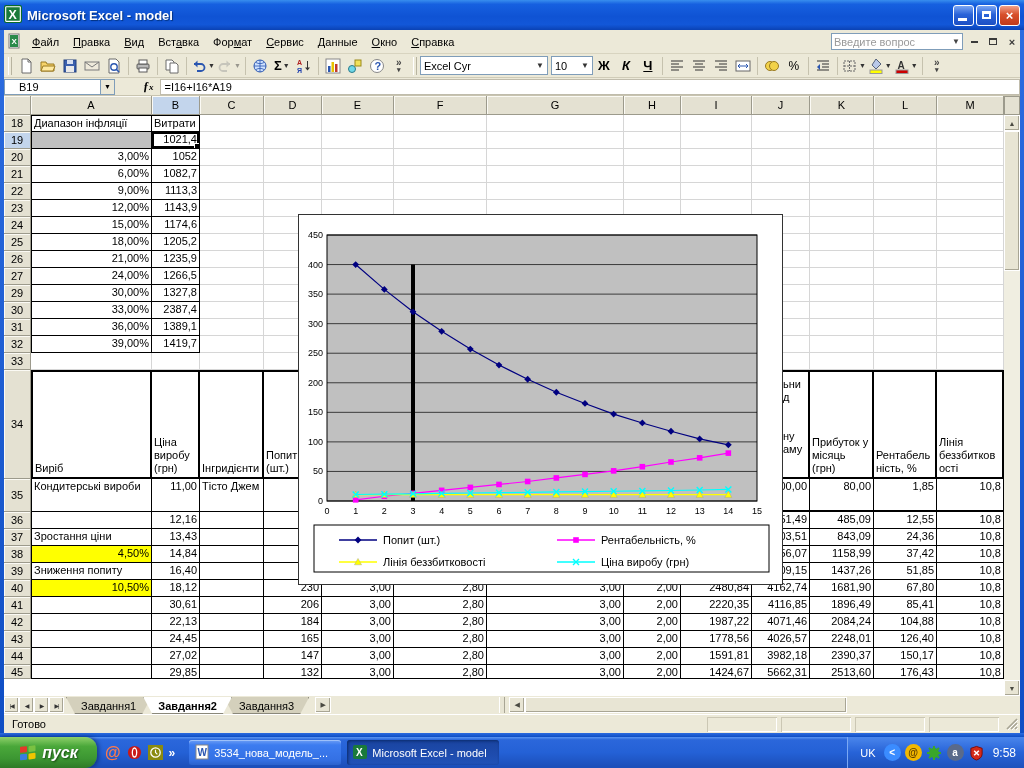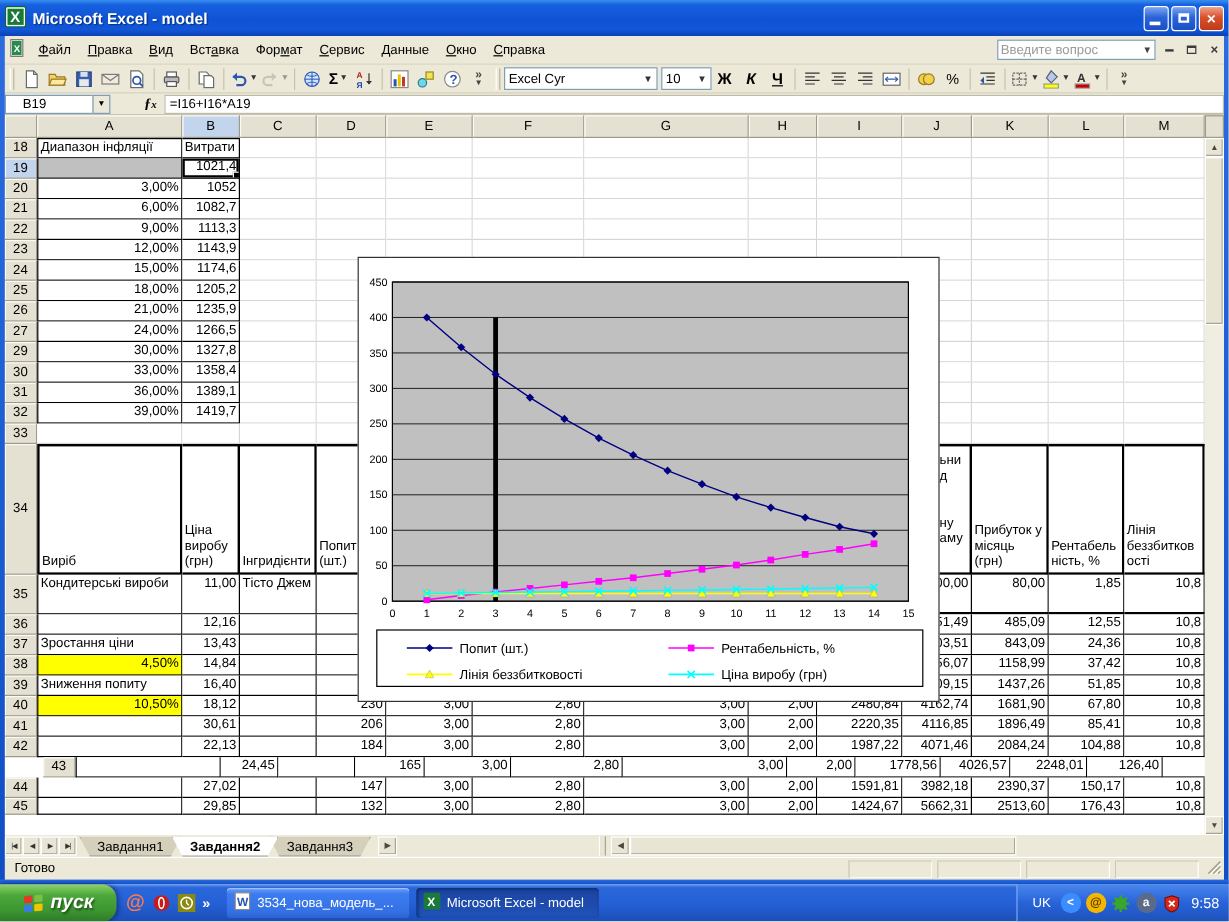--- a/index.html
+++ b/index.html
@@ -43,21 +43,21 @@
   .dd7{font-size:7px;margin-left:1px;color:#333}
   .tglyph{font-size:13px;font-weight:bold}
   .combo{height:19px;background:#fff;border:1px solid #7f9db9;display:flex;align-items:center;
     font-size:11px;padding:0 3px}
   .combo .dd{margin-left:auto;font-size:8px;color:#333;padding-left:4px}
   .more{display:flex;flex-direction:column;align-items:center;line-height:7px;font-size:10px;font-weight:bold;color:#444;padding:0 3px}
 
   
   #fbar{position:absolute;left:4px;top:78px;width:1016px;height:18px;background:#ece9d8;
     display:flex;align-items:center;border-bottom:1px solid #c8c4b0}
-  #namebox{width:73px;height:16px;background:#fff;border:1px solid #7f9db9;border-right:none;
+  #namebox{width:96px;height:16px;background:#fff;border:1px solid #7f9db9;border-right:none;
     display:flex;align-items:center;padding-left:14px;font-size:11px}
   #namedd{width:15px;height:16px;background:#ece9d8;border:1px solid #7f9db9;display:flex;align-items:center;justify-content:center;font-size:7px}
   #fxlbl{font-style:italic;font-family:"Liberation Serif",serif;font-size:12px;font-weight:bold;margin:0 6px 0 28px}
   #fval{flex:1;height:16px;background:#fff;border:1px solid #c0bcac;display:flex;align-items:center;padding-left:4px;font-size:11px}
 
   
   #sheet{position:absolute;left:4px;top:96px;width:1000px;height:600px;background:#fff;overflow:hidden}
   #colhdrs{display:flex;height:19px}
   .hcell{flex:none;height:19px;background:#e4e1d2;border-right:1px solid #9c9a8c;border-bottom:1px solid #9c9a8c;
     box-shadow:inset 1px 1px 0 #fbfaf4;display:flex;align-items:center;justify-content:center;font-size:11px}
@@ -568,21 +568,21 @@
           <div class="cell" style="width: 57px;"></div>
           <div class="cell" style="width: 71px;"></div>
           <div class="cell" style="width: 58px;"></div>
           <div class="cell" style="width: 64px;"></div>
           <div class="cell" style="width: 63px;"></div>
           <div class="cell" style="width: 67px;"></div>
         </div>
         <div class="grow" style="height: 17px;">
           <div class="rhdr">30</div>
           <div class="cell r k kl" style="width: 121px;">33,00%</div>
-          <div class="cell r k" style="width: 48px;">1358,4</div>
+          <div class="cell r k" style="width: 48px;">2387,4</div>
           <div class="cell" style="width: 64px;"></div>
           <div class="cell" style="width: 58px;"></div>
           <div class="cell" style="width: 72px;"></div>
           <div class="cell" style="width: 93px;"></div>
           <div class="cell" style="width: 137px;"></div>
           <div class="cell" style="width: 57px;"></div>
           <div class="cell" style="width: 71px;"></div>
           <div class="cell" style="width: 58px;"></div>
           <div class="cell" style="width: 64px;"></div>
           <div class="cell" style="width: 63px;"></div>
@@ -778,21 +778,21 @@
           <div class="cell r k" style="width: 72px;">3,00</div>
           <div class="cell r k" style="width: 93px;">2,80</div>
           <div class="cell r k" style="width: 137px;">3,00</div>
           <div class="cell r k" style="width: 57px;">2,00</div>
           <div class="cell r k" style="width: 71px;">1987,22</div>
           <div class="cell r k" style="width: 58px;">4071,46</div>
           <div class="cell r k" style="width: 64px;">2084,24</div>
           <div class="cell r k" style="width: 63px;">104,88</div>
           <div class="cell r k" style="width: 67px;">10,8</div>
         </div>
-        <div class="grow" style="height: 17px; padding-left: 32px;">
+        <div class="grow" style="height: 17px;">
           <div class="rhdr">43</div>
           <div class="cell k kl" style="width: 121px;"></div>
           <div class="cell r k" style="width: 48px;">24,45</div>
           <div class="cell k" style="width: 64px;"></div>
           <div class="cell r k" style="width: 58px;">165</div>
           <div class="cell r k" style="width: 72px;">3,00</div>
           <div class="cell r k" style="width: 93px;">2,80</div>
           <div class="cell r k" style="width: 137px;">3,00</div>
           <div class="cell r k" style="width: 57px;">2,00</div>
           <div class="cell r k" style="width: 71px;">1778,56</div>

